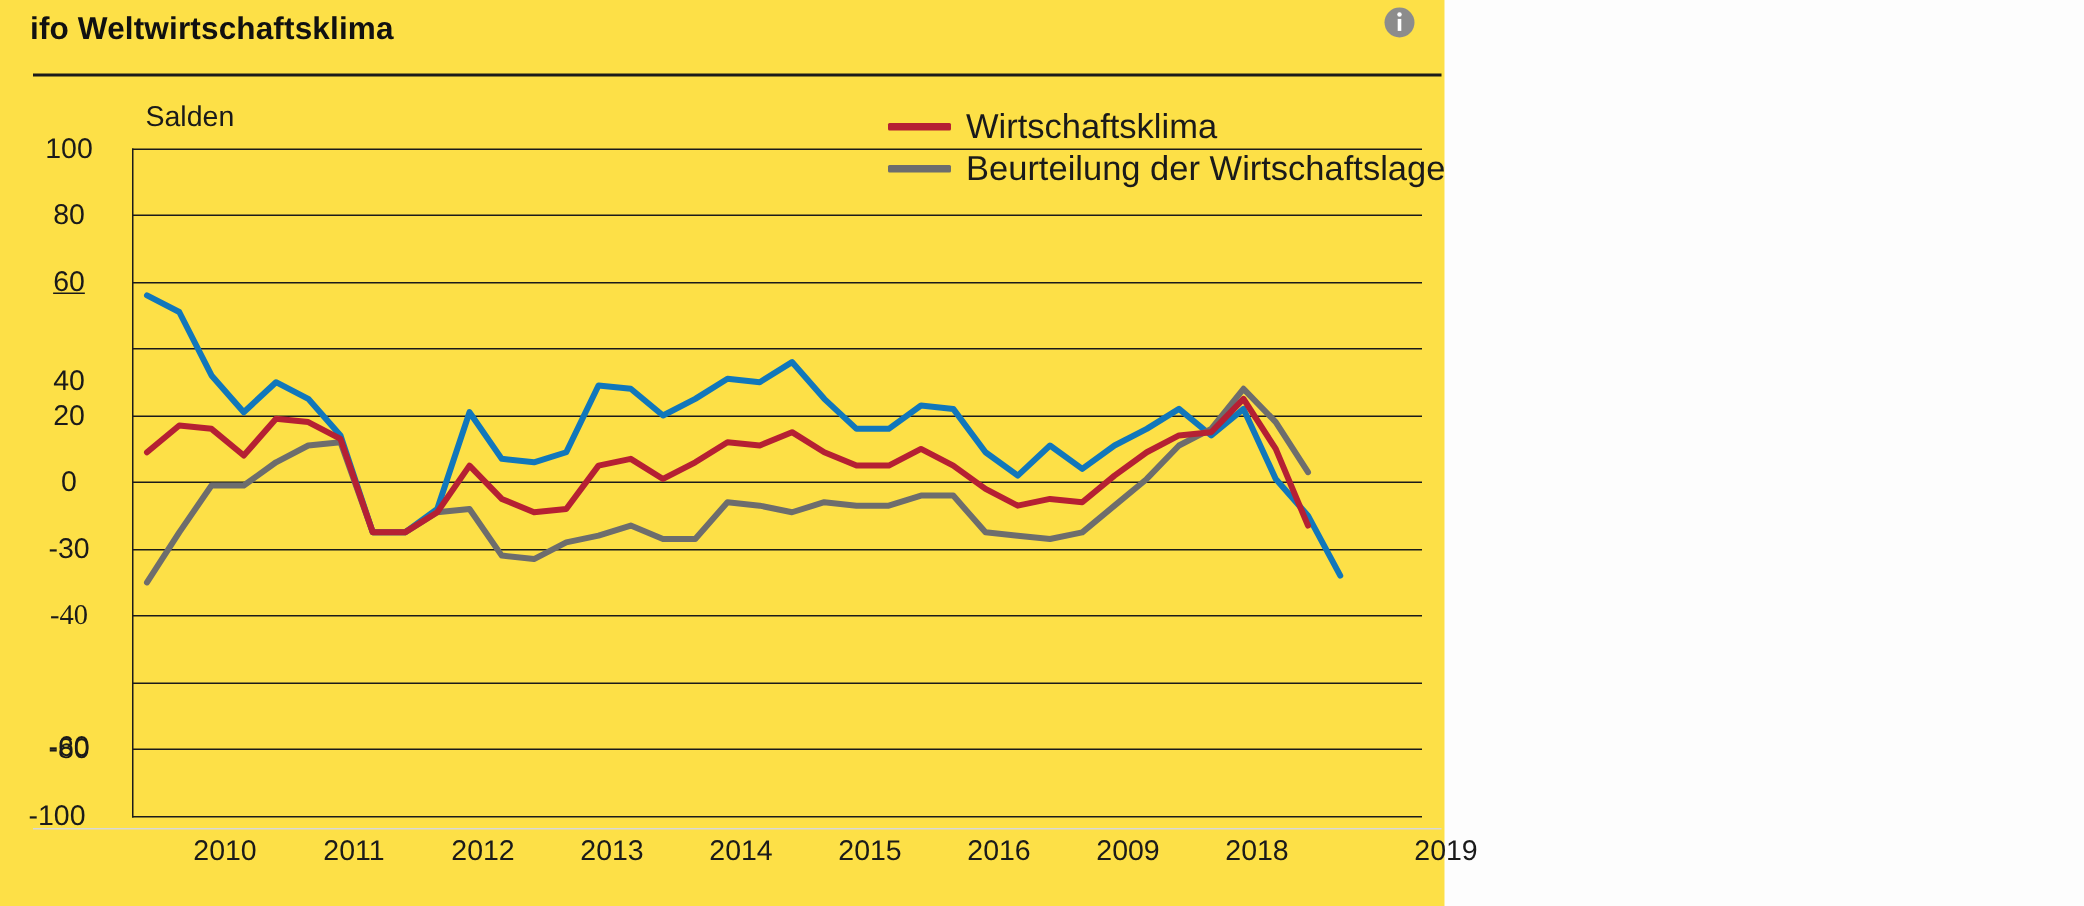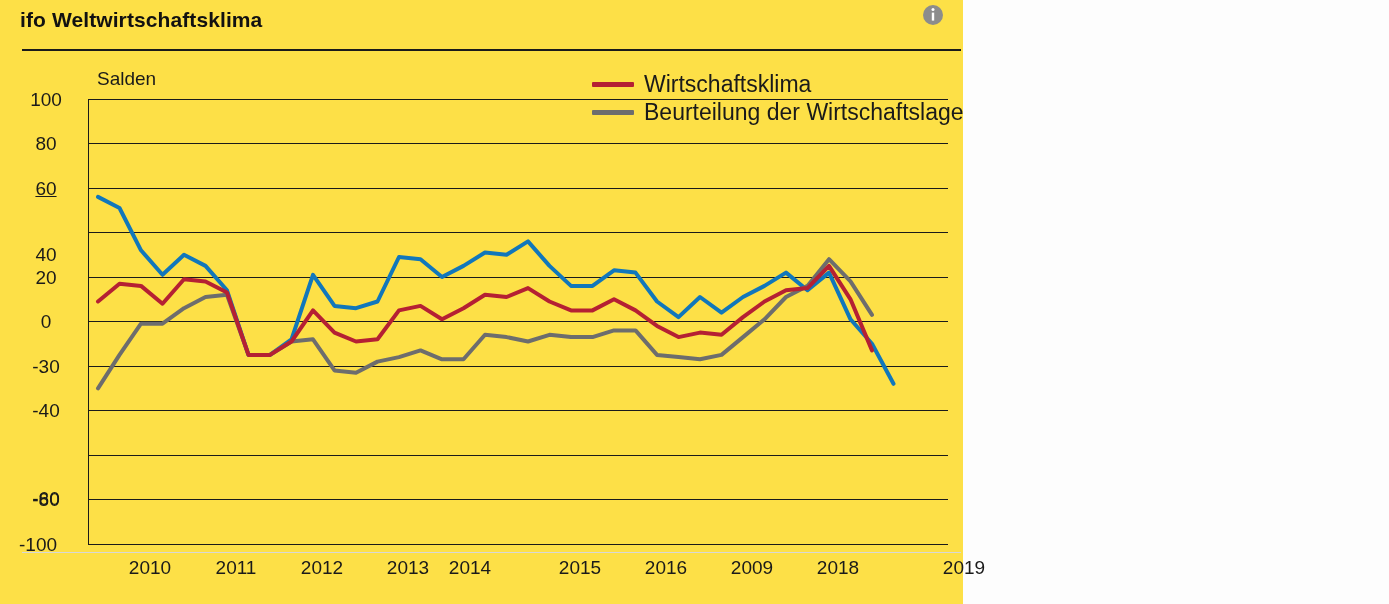--- a/index.html
+++ b/index.html
@@ -200,30 +200,30 @@
 
     <div class="axis-y"></div>
 
     <div class="ytick" style="left:14px; top:37px;">100</div>
     <div class="ytick" style="left:14px; top:81px;">80</div>
     <div class="ytick" style="left:14px; top:126px;text-decoration:underline;">60</div>
     <div class="ytick" style="left:14px; top:170px;margin-top:22px;">40</div>
     <div class="ytick" style="left:14px; top:215px;">20</div>
     <div class="ytick" style="left:14px; top:259px;">0</div>
     <div class="ytick" style="left:14px; top:304px;">-30</div>
-    <div class="ytick" style="left:14px; top:348px;">-40</div>
+    <div class="ytick" style="left:14px; top:348px;font-family:Liberation Serif, serif;">-40</div>
     <div class="ytick" style="left:14px; top:415px;margin-top:21px;">-60</div>
     <div class="ytick" style="left:14px; top:437px;">-80</div>
     <div class="ytick" style="left:6px;  top:482px;">-100</div>
 
     <div class="xtick" style="left:110px;">2010</div>
     <div class="xtick" style="left:196px;">2011</div>
     <div class="xtick" style="left:282px;">2012</div>
     <div class="xtick" style="left:368px;">2013</div>
-    <div class="xtick" style="left:430px;text-align:center;">2014</div>
+    <div class="xtick" style="left:454px;text-align:center;">2014</div>
     <div class="xtick" style="left:540px;">2015</div>
     <div class="xtick" style="left:626px;">2016</div>
     <div class="xtick" style="left:712px;">2009</div>
     <div class="xtick" style="left:798px;">2018</div>
     <div class="xtick" style="left:924px;">2019</div>
 
     <div class="plot">
 
       <div class="gridline" style="top:0px;"></div>
       <div class="gridline" style="top:44px;"></div>

